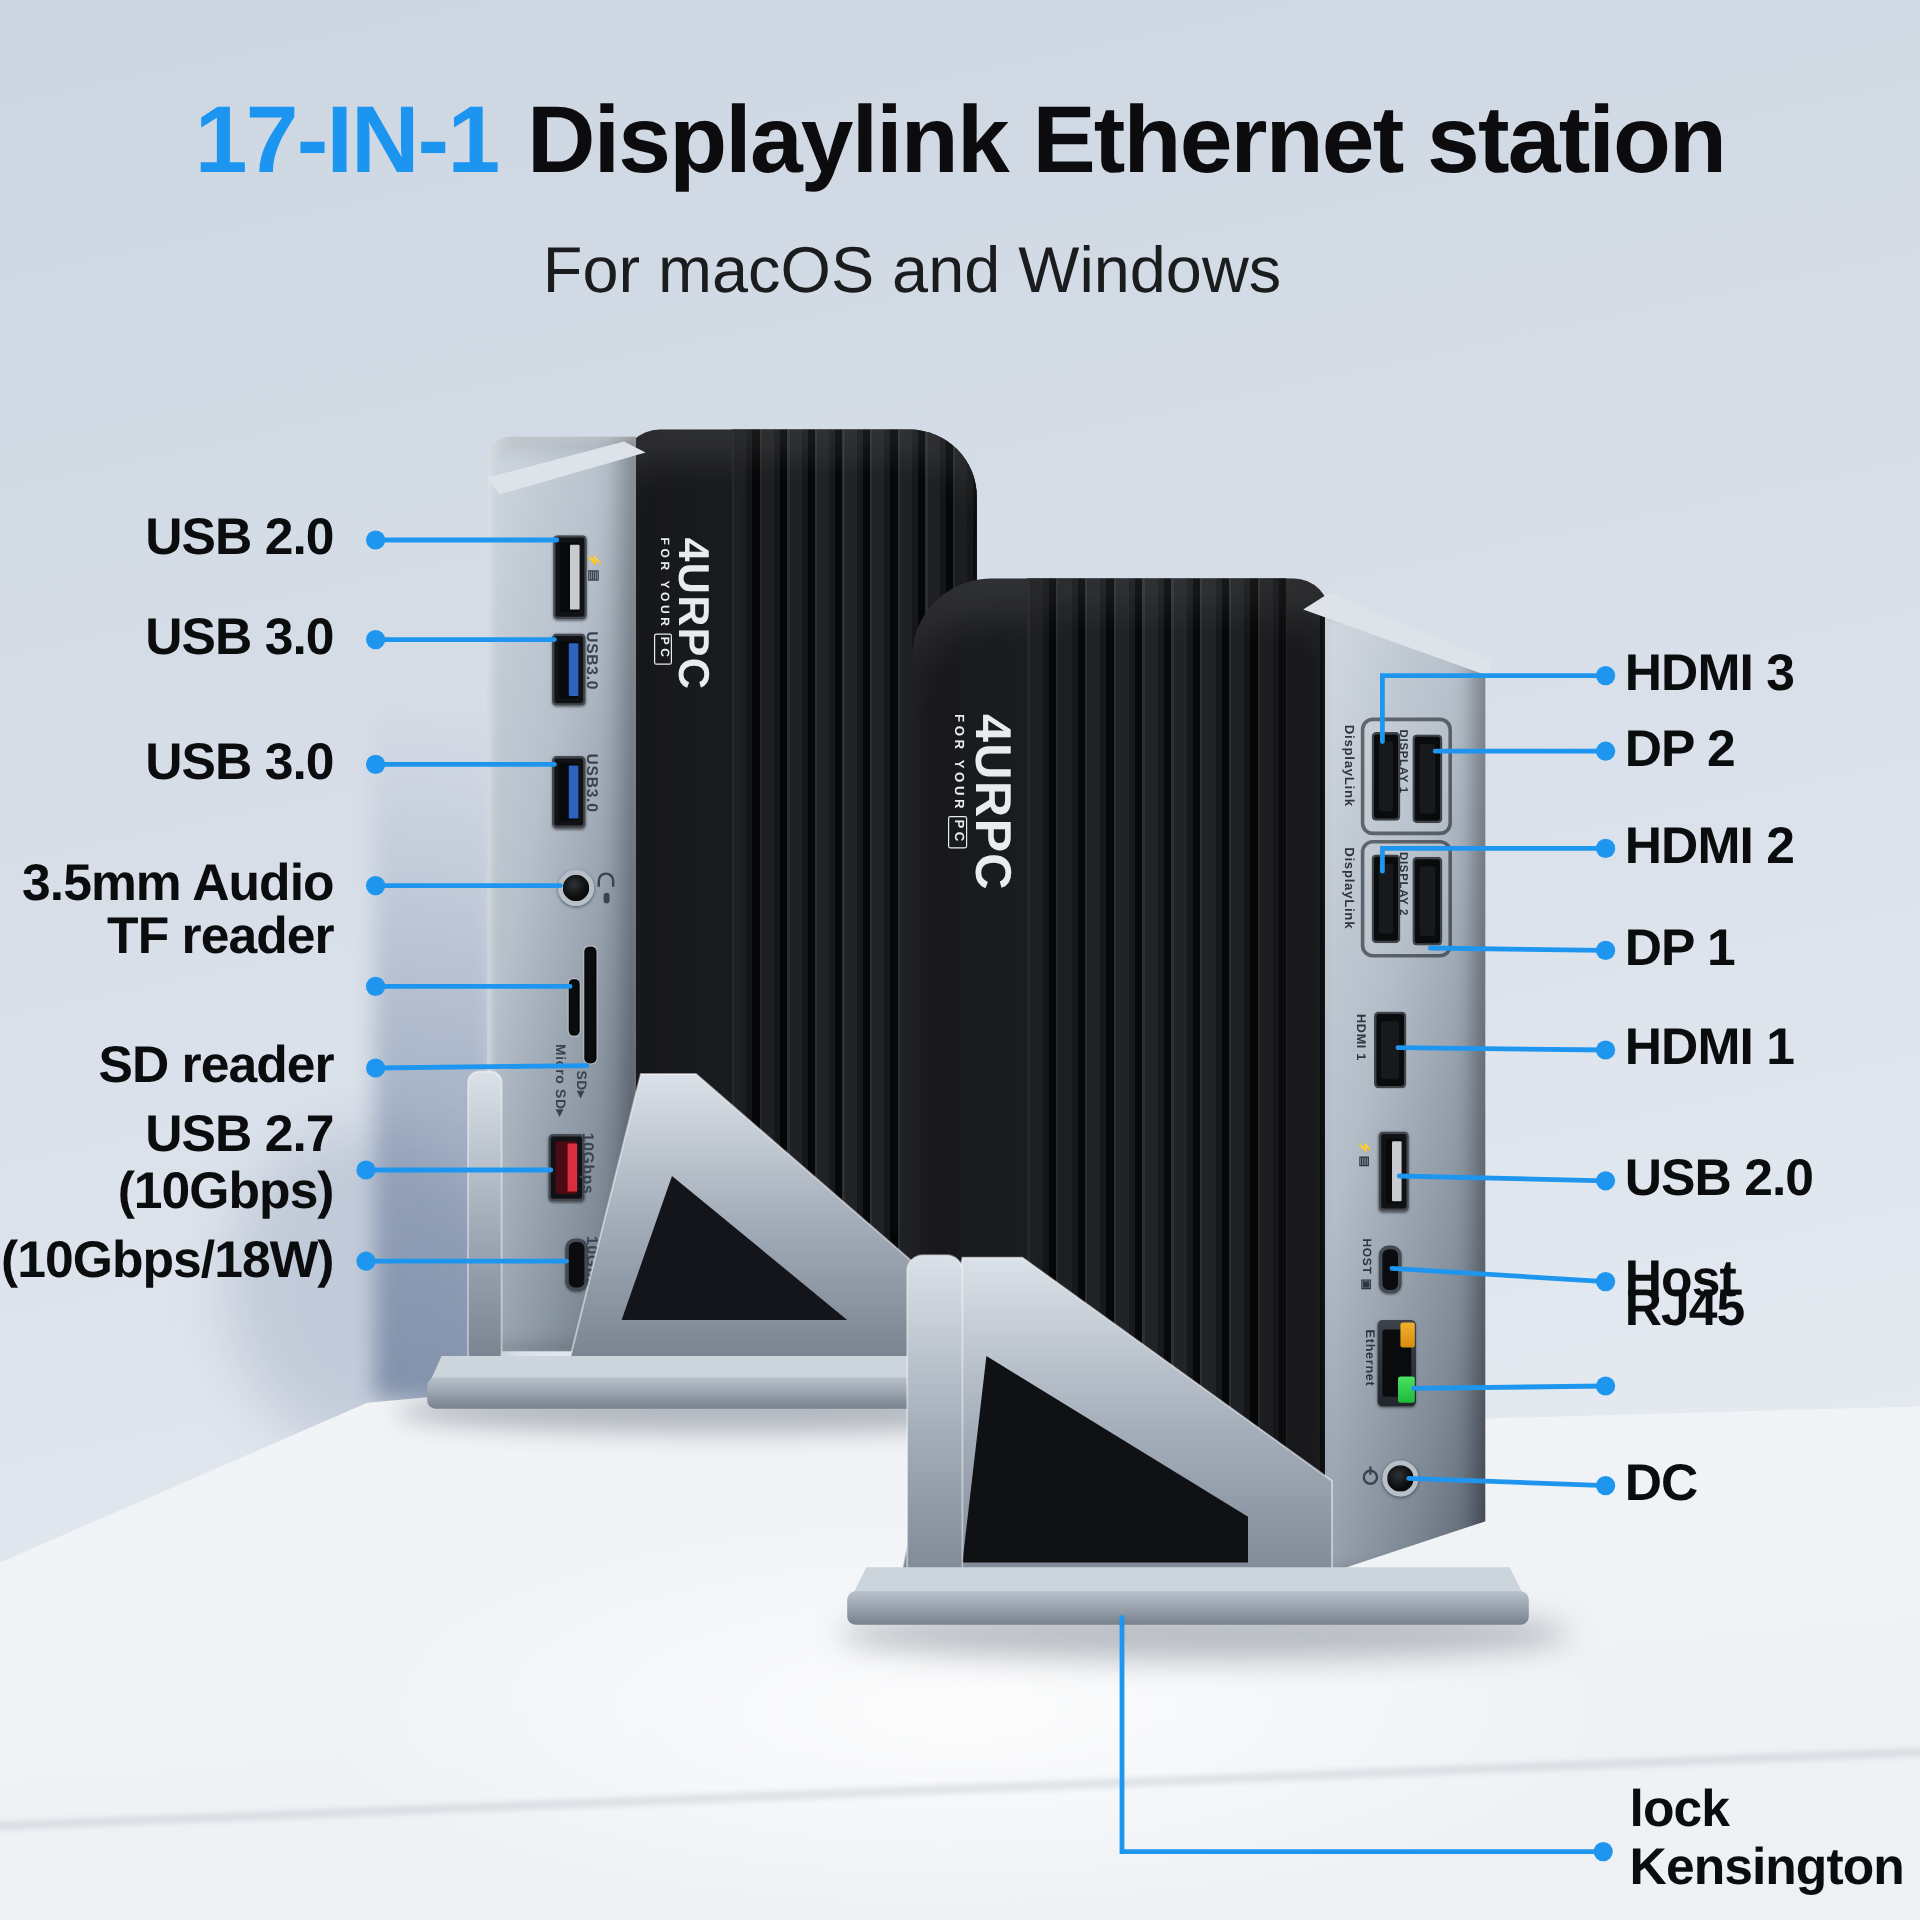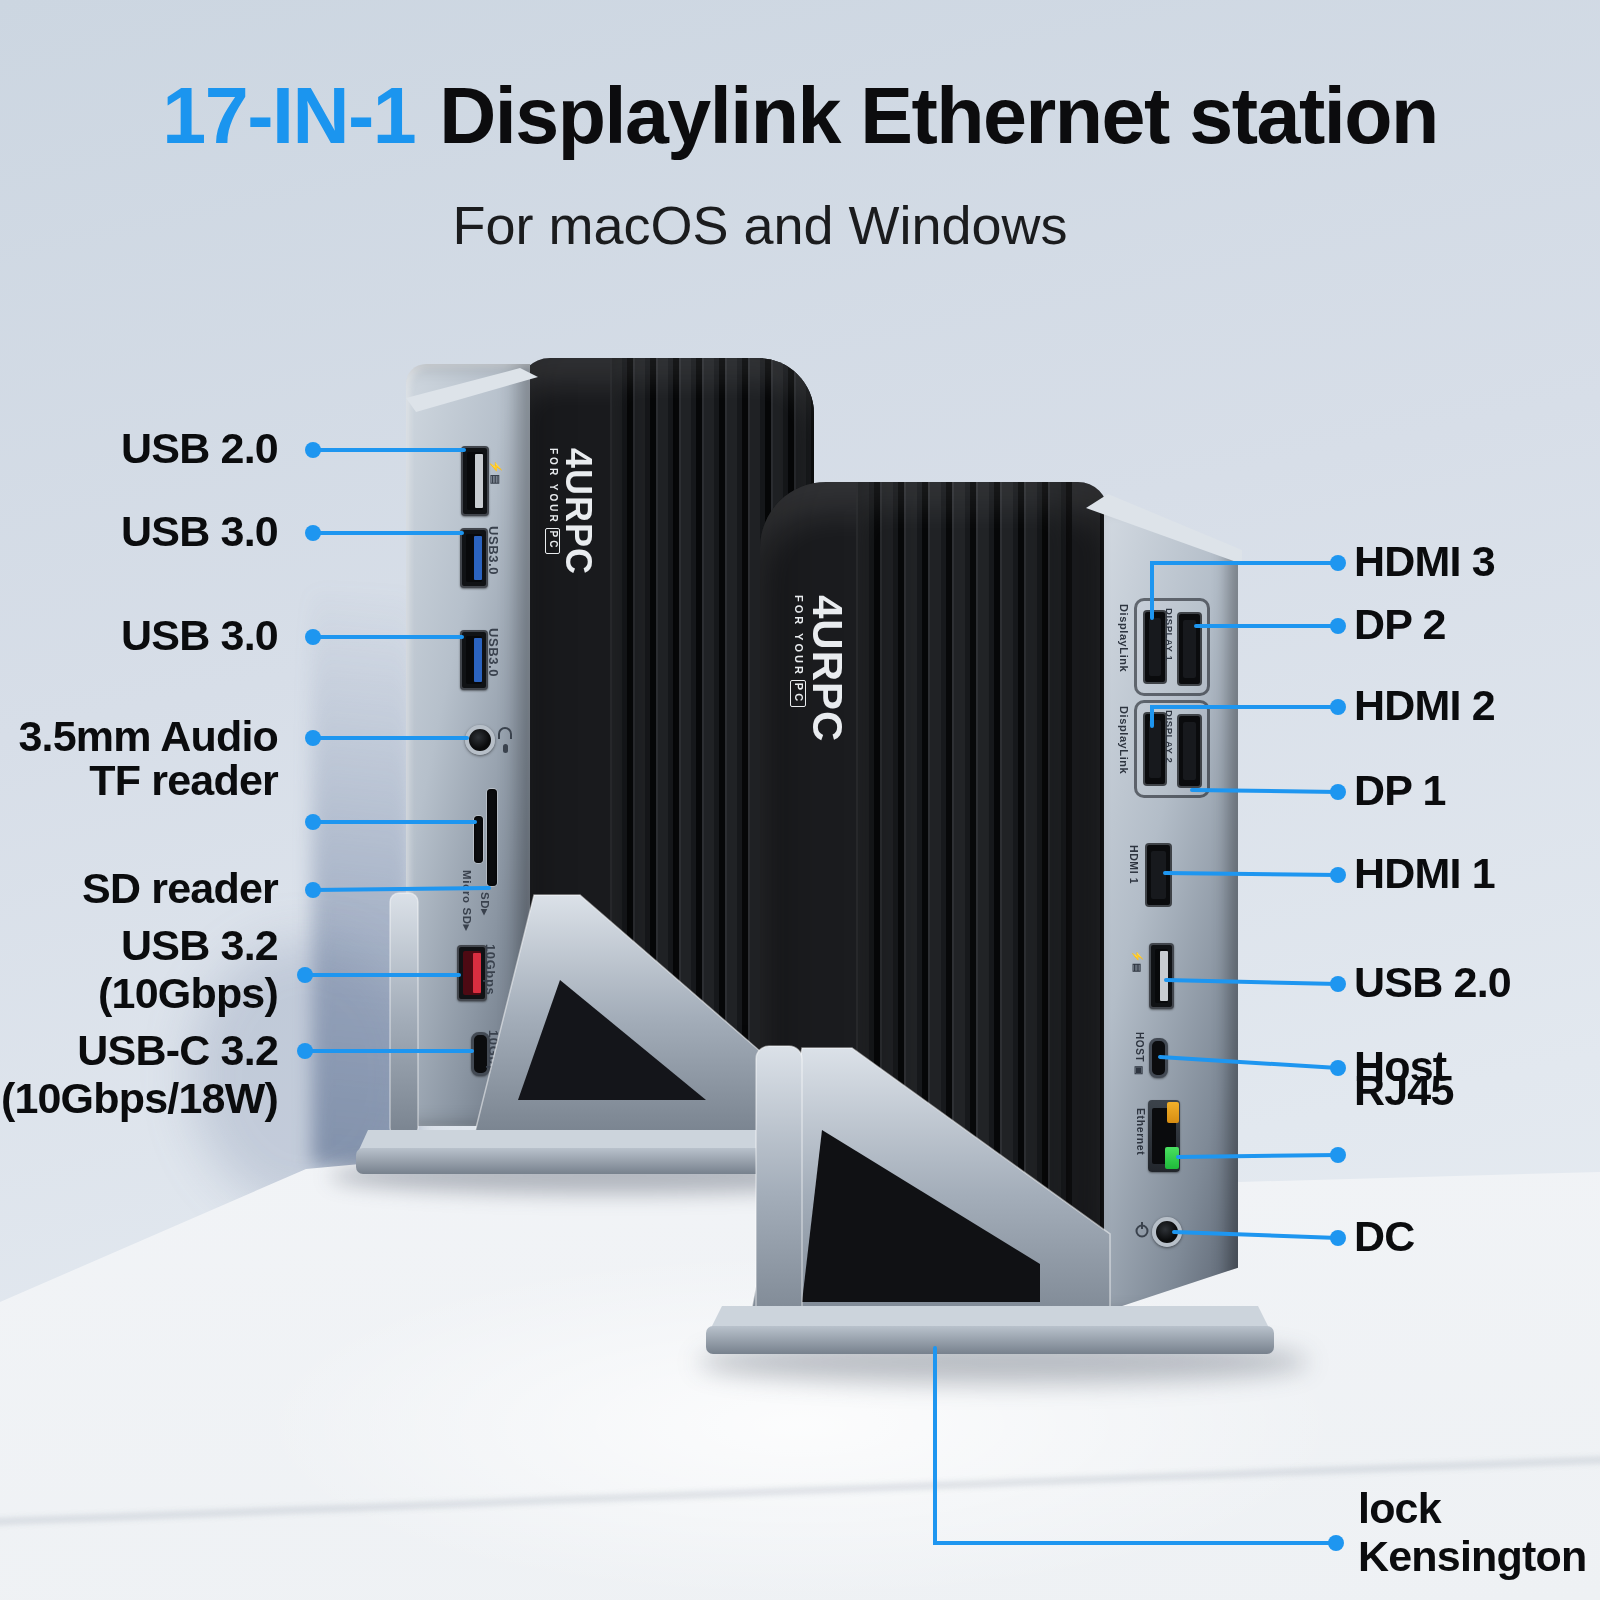--- a/index.html
+++ b/index.html
@@ -280,25 +280,24 @@
     </g>
   </svg>
 
   <div class="lab lab-l" style="top:424px;">USB 2.0</div>
   <div class="lab lab-l" style="top:507px;">USB 3.0</div>
   <div class="lab lab-l" style="top:611px;">USB 3.0</div>
   <div class="lab lab-l" style="top:712px;">3.5mm Audio</div>
   <div class="lab lab-l" style="top:756px;">TF reader</div>
   <div class="lab lab-l" style="top:864px;">SD reader</div>
   <div class="lab lab-l" style="top:921px;">
-    <div>USB 3.2</div>
+    <div>USB 2.7</div>
     <div>(10Gbps)</div>
   </div>
   <div class="lab lab-l" style="top:1026px;">
-    <div>USB-C 3.2</div>
     <div>(10Gbps/18W)</div>
   </div>
 
   <div class="lab lab-r" style="top:537px;text-align:center;">HDMI 3</div>
   <div class="lab lab-r" style="top:600px;">DP 2</div>
   <div class="lab lab-r" style="top:681px;">HDMI 2</div>
   <div class="lab lab-r" style="top:766px;">DP 1</div>
   <div class="lab lab-r" style="top:849px;">HDMI 1</div>
   <div class="lab lab-r" style="top:958px;">USB 2.0</div>
   <div class="lab lab-r" style="top:1042px;">Host</div>

